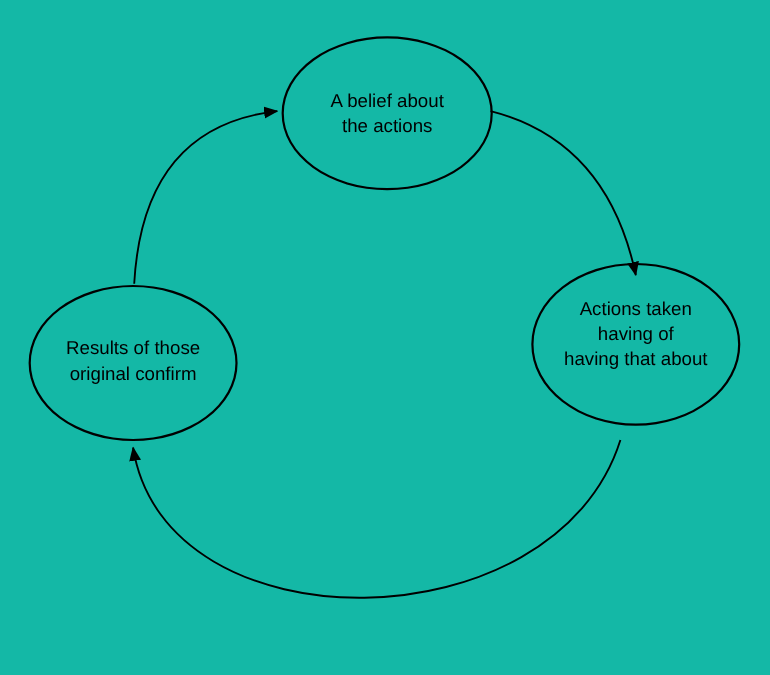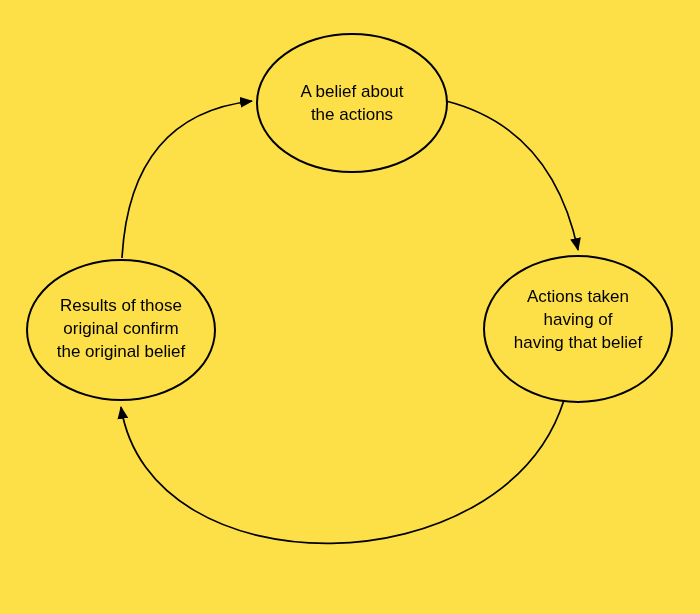--- a/index.html
+++ b/index.html
@@ -4,21 +4,21 @@
 <style>
   html, body {
     margin: 0;
     padding: 0;
     background: #ffffff;
   }
   .canvas {
     position: relative;
     width: 700px;
     height: 614px;
-    background: #fde047;
+    background: #14b8a6;
     font-family: "Liberation Sans", sans-serif;
     overflow: hidden;
   }
   .arrows-svg {
     position: absolute;
     left: 0;
     top: 0;
     width: 700px;
     height: 614px;
   }
@@ -31,21 +31,21 @@
     position: absolute;
     box-sizing: border-box;
     border: 2px solid #000000;
     border-radius: 50%;
     background: transparent;
     display: flex;
     align-items: center;
     justify-content: center;
   }
   .node-belief  { left: 256px; top: 33px;  width: 192px; height: 140px; }
-  .node-actions { left: 483px; top: 255px; width: 190px; height: 148px; }
+  .node-actions { left: 483px; top: 239px; width: 190px; height: 148px; }
   .node-results { left: 26px;  top: 259px; width: 190px; height: 142px; align-items: center; }
   .node-label {
     text-align: center;
     font-size: 17px;
     line-height: 23px;
     color: #000000;
     white-space: nowrap;
   }
   .node-actions .node-label { position: relative; top: -10px; }
   .node-results .node-label { position: relative; top: -2px; }
@@ -70,25 +70,24 @@
     <div class="node-label">
       <div>A belief about</div>
       <div>the actions</div>
     </div>
   </div>
 
   <div class="node node-actions">
     <div class="node-label">
       <div>Actions taken</div>
       <div>having of</div>
-      <div>having that belief</div>
+      <div>having that about</div>
     </div>
   </div>
 
   <div class="node node-results">
     <div class="node-label">
       <div>Results of those</div>
       <div>original confirm</div>
-      <div>the original belief</div>
     </div>
   </div>
 
 </div>
 
 </body></html>

